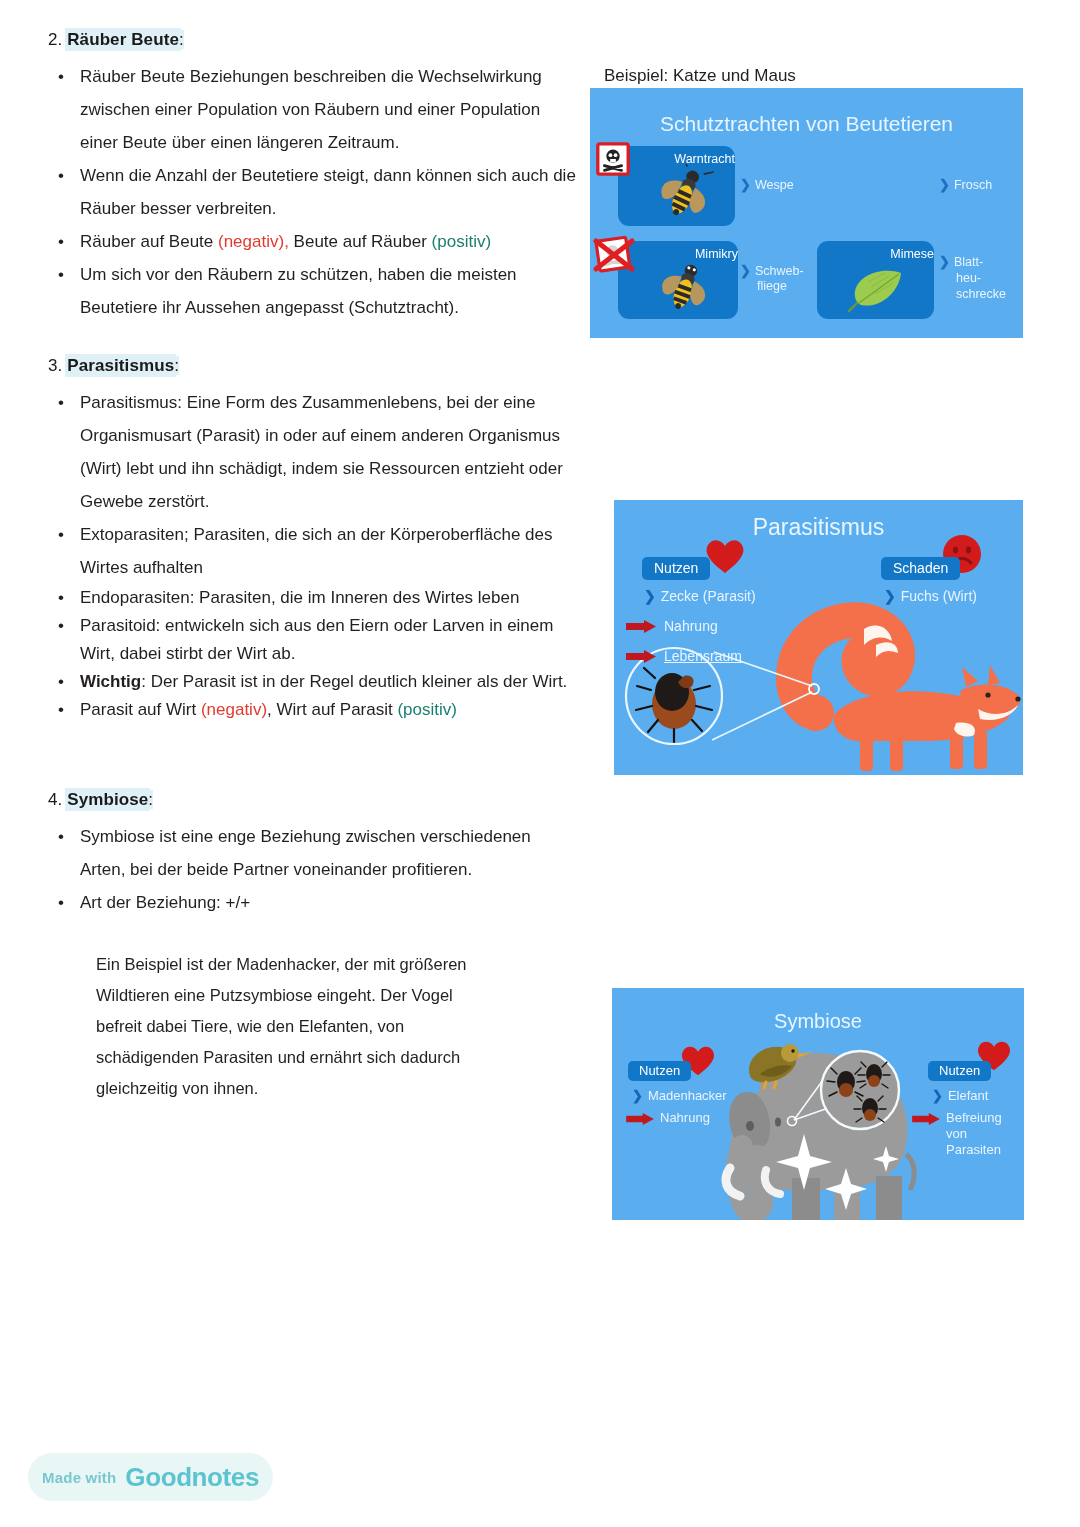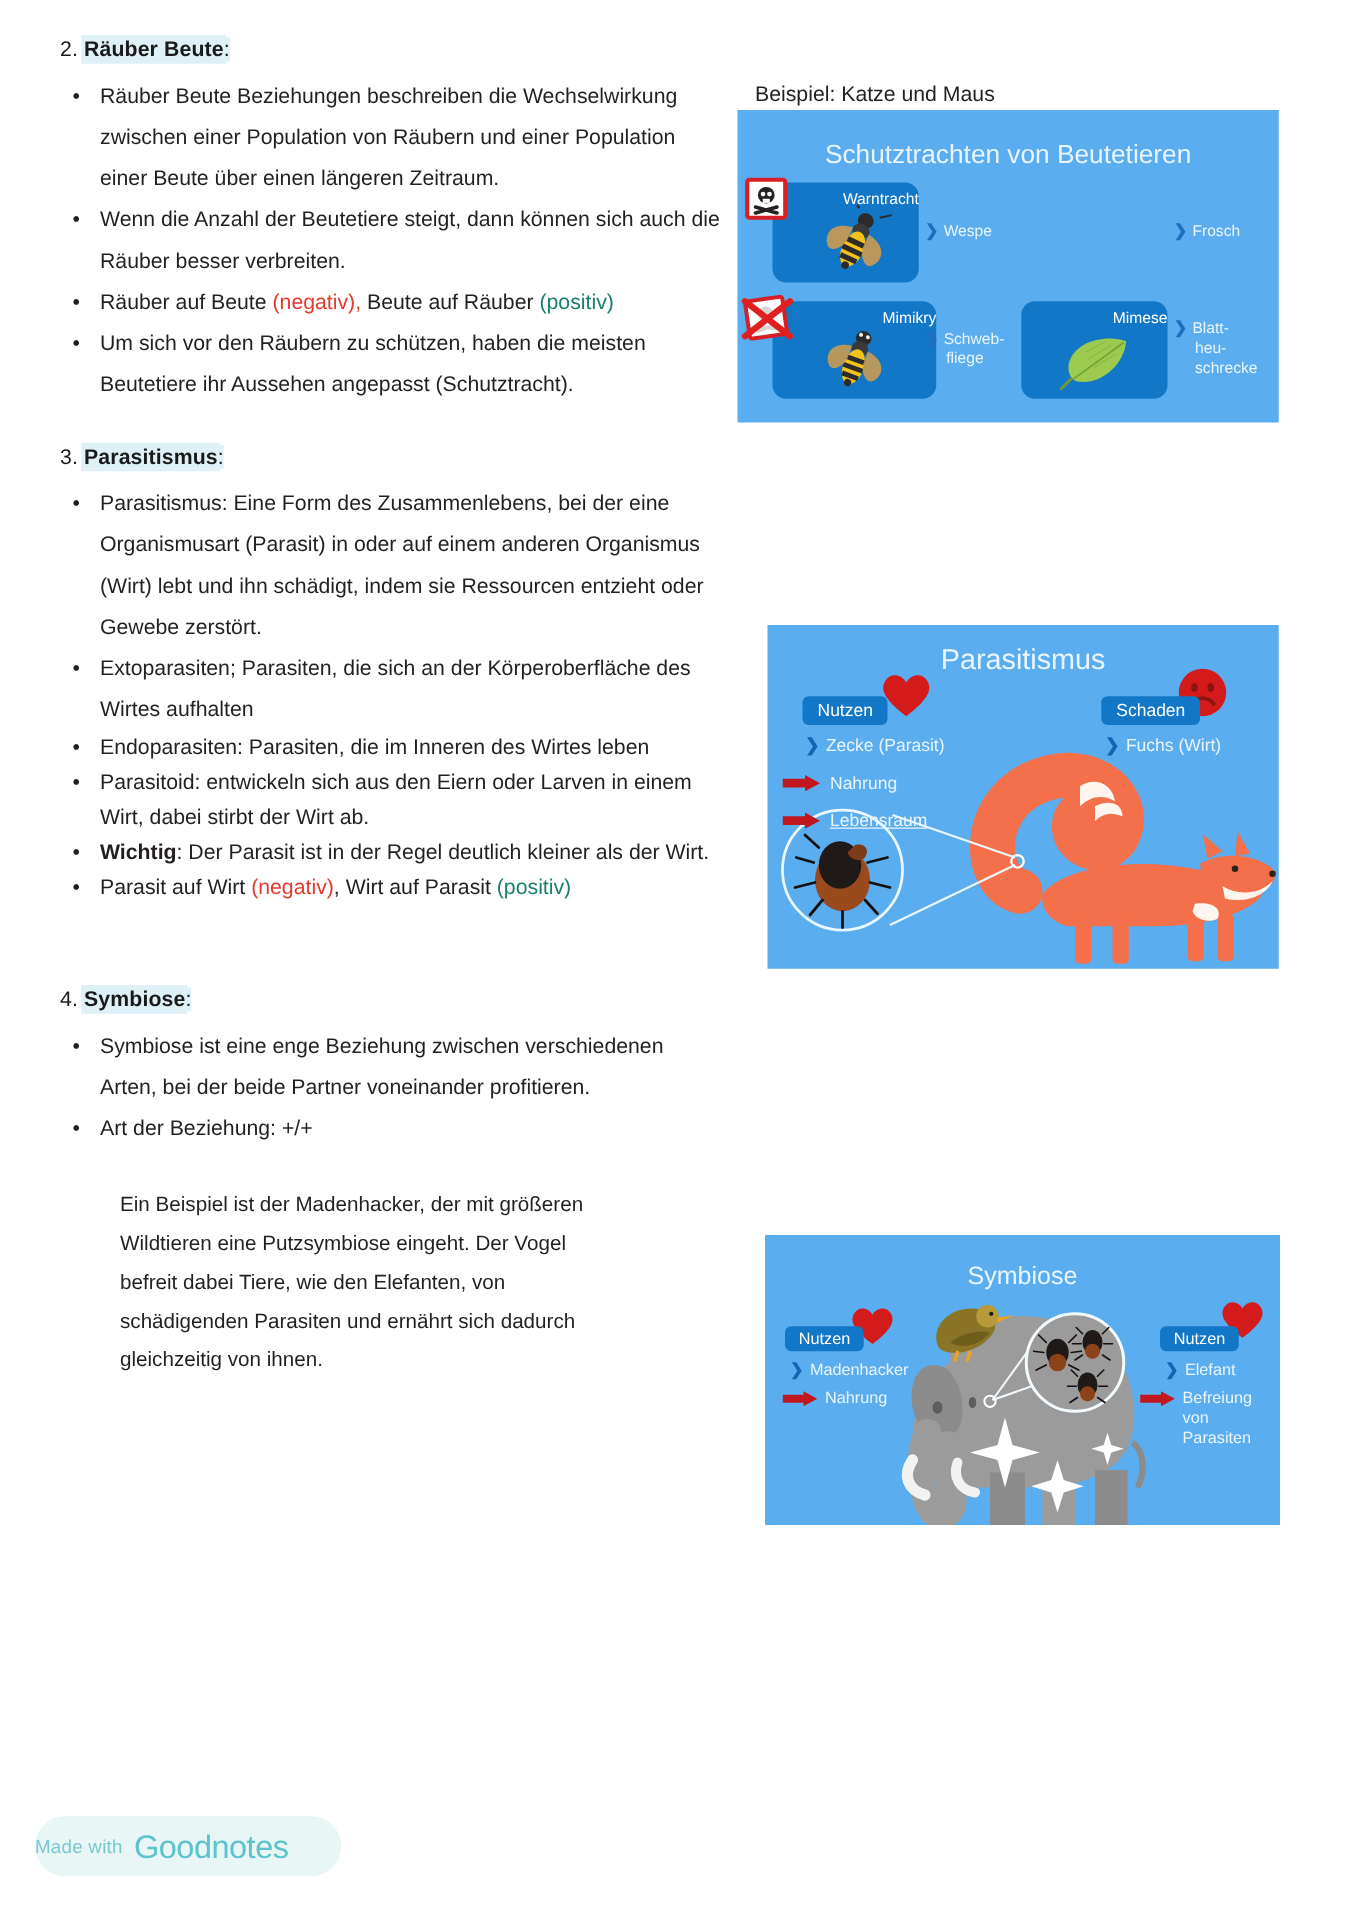--- a/index.html
+++ b/index.html
@@ -117,21 +117,21 @@
 
   
   #panel3{left:612px;top:988px;width:412px;height:232px;}
   #panel3 .ptitle{top:22px;font-size:20px;}
 
   
   .wm{
     position:absolute;left:28px;top:1453px;
     width:245px;height:48px;border-radius:24px;
     background:#e8f6f6;
-    display:flex;align-items:center;gap:9px;
+    display:flex;align-items:center;justify-content:center;gap:9px;font-weight:bold;
   }
   .wm .made{font-size:15px;color:#79c8cf;letter-spacing:0.2px;}
   .wm .gn{font-size:26px;color:#5cc3cf;letter-spacing:-0.4px;}
 </style>
 </head>
 <body>
 
 <div class="page">
 
   <div class="textcol">
@@ -209,21 +209,21 @@
       </svg>
     </div>
     <div class="arrow-item" style="left:150px;top:89px;">
       <span class="chev">❯</span><span>Wespe</span>
     </div>
 
     <div class="arrow-item" style="left:349px;top:89px;">
       <span class="chev">❯</span><span>Frosch</span>
     </div>
 
-    <div class="tile small" style="left:28px;top:153px;width:131px;height:78px;">
+    <div class="tile small" style="left:28px;top:153px;width:120px;height:78px;">
       <div class="tlabel">Mimikry</div>
       <svg class="wasp" style="left:36px;top:18px;" width="62" height="56" viewBox="0 0 62 58">
         <g transform="rotate(20 31 29)">
           <ellipse cx="31" cy="11" rx="6.5" ry="6" fill="#2b2b2b"></ellipse>
           <circle cx="28" cy="9" r="1.6" fill="#fff"></circle>
           <circle cx="34" cy="9" r="1.6" fill="#fff"></circle>
           <ellipse cx="31" cy="20" rx="7" ry="6" fill="#3a3a3a"></ellipse>
           <ellipse cx="31" cy="36" rx="8.5" ry="15" fill="#f2c21a"></ellipse>
           <path d="M22.7 30 h16.6 M22.5 37 h17 M24 44 h14" stroke="#2b2b2b" stroke-width="4" fill="none"></path>
           <ellipse cx="31" cy="50" rx="3" ry="3" fill="#2b2b2b"></ellipse>

